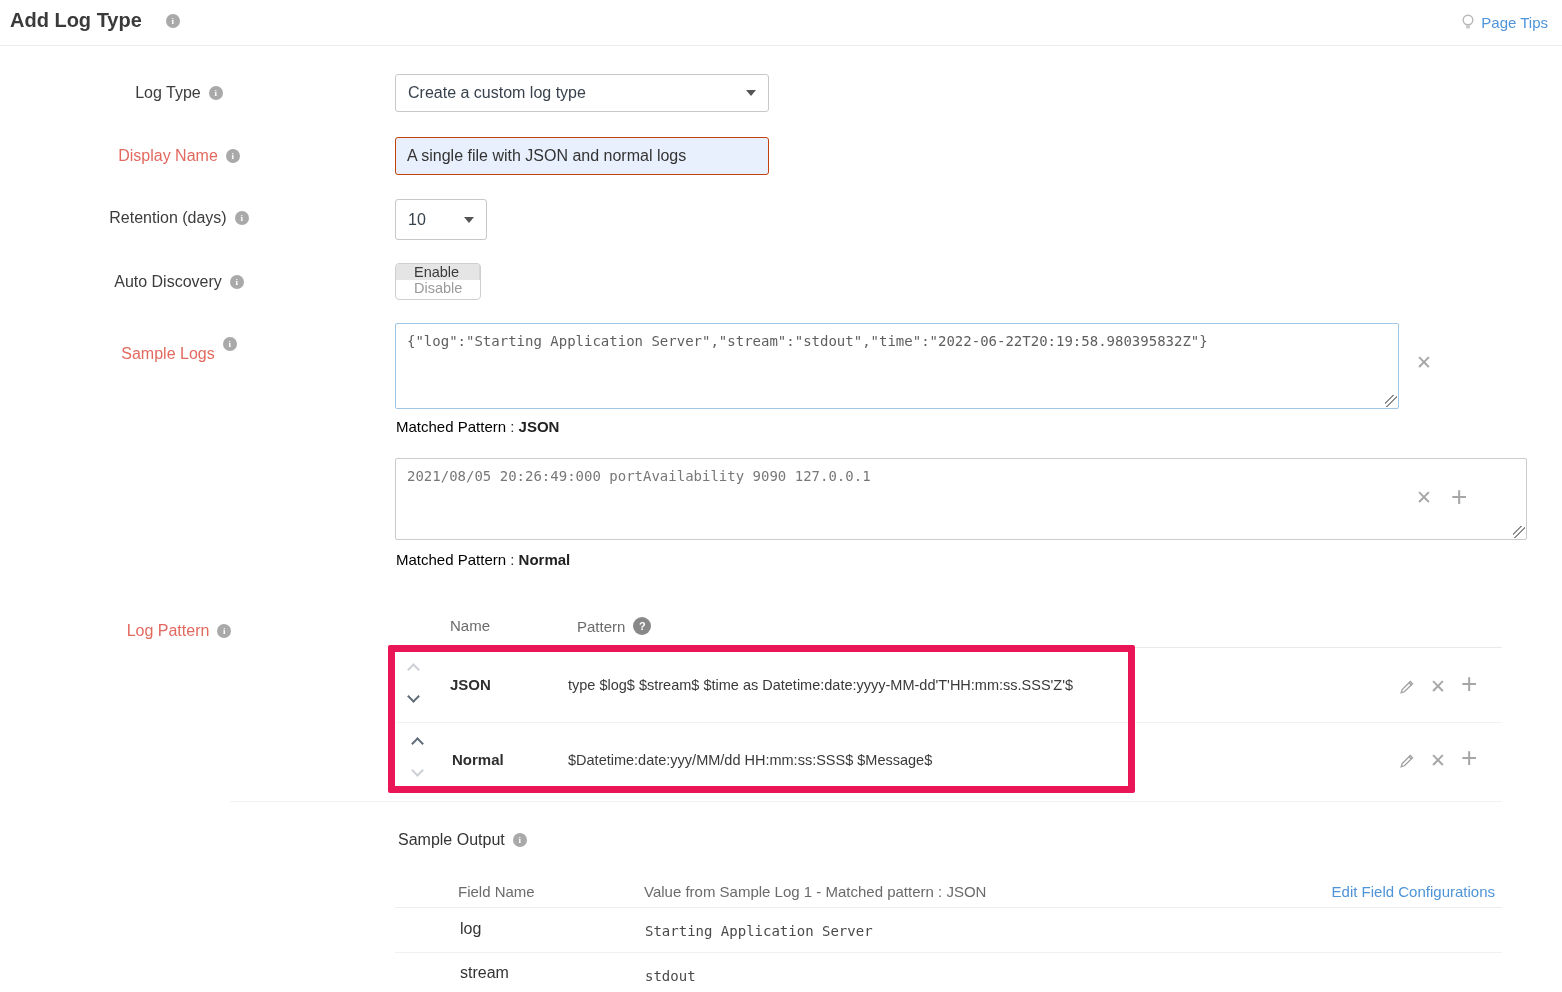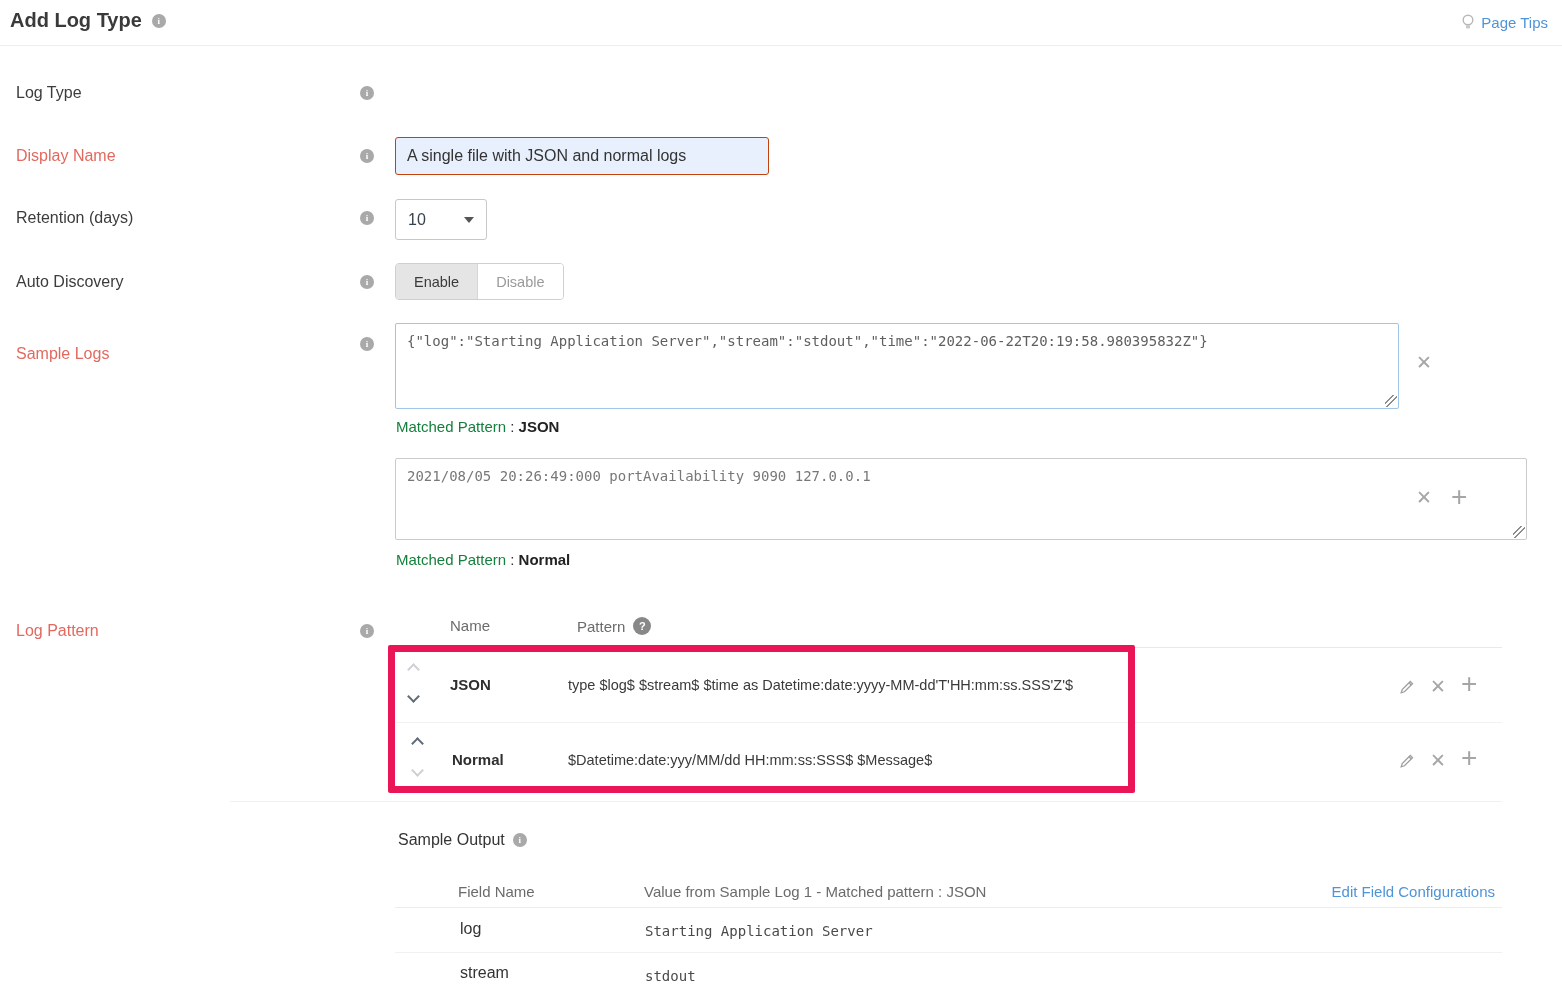--- a/index.html
+++ b/index.html
@@ -1,27 +1,27 @@
 <!DOCTYPE html>
 <html><head>
 <meta charset="utf-8">
 <style>
   * { margin:0; padding:0; box-sizing:border-box; }
   html,body { background:#fff; }
   body { font-family:"Liberation Sans", sans-serif; color:#3c3c3c; }
   .page { position:relative; width:1562px; height:992px; background:#fff; overflow:hidden; }
 
-  .title { position:absolute; left:10px; top:9px; font-size:20px; font-weight:700; color:#3a3a3a; display:flex; align-items:center; gap:10px; }
+  .title { position:absolute; left:10px; top:9px; font-size:20px; font-weight:700; color:#3a3a3a; display:flex; align-items:center; gap:24px; }
   .info { width:14px; height:14px; border-radius:50%; background:#a9a9a9; color:#fff; font-size:9px; font-weight:bold;
           display:inline-flex; align-items:center; justify-content:center; font-family:"Liberation Serif", serif; flex:none; }
   .page-tips { position:absolute; right:14px; top:13px; display:flex; align-items:center; gap:6px; color:#4e94d8; font-size:15px; cursor:pointer; }
 
   .hline { position:absolute; height:1px; background:#ededed; }
 
-  .lbl { position:absolute; left:16px; width:358px; display:flex; justify-content:space-between; align-items:center; gap:8px; font-size:16px; color:#3c3c3c; }
+  .lbl { position:absolute; left:0; width:358px; display:flex; justify-content:center; align-items:center; gap:8px; font-size:16px; color:#3c3c3c; }
   .lbl.red { color:#e2695f; }
   .lbl.top { align-items:flex-start; padding-top:11px; }
 
   .select { position:absolute; border:1px solid #c8c8c8; border-radius:3px; background:#fff; display:flex; align-items:center;
             padding:0 12px; font-size:16px; color:#38424d; cursor:pointer; }
   .caret { margin-left:auto; width:0; height:0; border-left:5px solid transparent; border-right:5px solid transparent; border-top:6px solid #555; flex:none; }
 
   .text-input { position:absolute; border:1px solid #c2410c; border-radius:3px; background:#e9f0fd; font-size:16px; color:#333;
                 padding:0 11px; font-family:"Liberation Sans", sans-serif; outline:none; }
 
@@ -34,21 +34,21 @@
   .ta-wrap.focus { border-color:#9dc6e8; }
   .ta-wrap textarea { width:100%; height:100%; border:none; outline:none; resize:none; padding:9px 11px; background:transparent;
                       font-family:"DejaVu Sans Mono", monospace; font-size:14px; color:#5f5f5f; white-space:pre; overflow:hidden; }
   .grip { position:absolute; right:1px; bottom:1px; width:12px; height:12px; pointer-events:none;
           background:linear-gradient(135deg, transparent 0 5px, #8d8d8d 5px 6.5px, transparent 6.5px 9px, #8d8d8d 9px 10.5px, transparent 10.5px); }
 
   .xicon { color:#a6a6a6; font-size:19px; line-height:1; cursor:pointer; }
   .plus  { color:#a6a6a6; font-size:28px; font-weight:400; line-height:1; cursor:pointer; }
 
   .matched { position:absolute; font-size:15px; color:#2f2f2f; }
-  .matched .g { color:#15803d; }
+  .matched .g { color:#000000; }
   .matched b { font-weight:700; color:#222; }
 
   .col-head { position:absolute; font-size:15px; color:#6b6b6b; display:flex; align-items:center; gap:8px; }
   .qicon { width:18px; height:18px; border-radius:50%; background:#888; color:#fff; font-size:11px; font-weight:bold;
            display:inline-flex; align-items:center; justify-content:center; cursor:pointer; }
 
   .chev { position:absolute; width:9px; height:9px; border-left:2px solid; border-top:2px solid; cursor:pointer; }
   .chev.up   { transform:rotate(45deg); }
   .chev.down { transform:rotate(-135deg); }
   .c-dim  { color:#ccd0d5; }
@@ -84,41 +84,45 @@
         </svg>
     </span>
     <span>Page Tips</span>
   </div>
   <div class="hline" style="top:45px; left:0; width:1562px;"></div>
 
   <div class="lbl" style="top:74px; height:38px;">
     <span>Log Type</span>
     <span class="info">i</span>
   </div>
+  <div class="select" style="left:395px; top:74px; width:374px; height:38px;">
+    <span>Create a custom log type</span>
+    <span class="caret"></span>
+  </div>
 
   <div class="lbl red" style="top:137px; height:38px;">
     <span>Display Name</span>
     <span class="info">i</span>
   </div>
   <input class="text-input" style="left: 395px; top: 137px; width: 374px; height: 38px;" readonly="" value="A single file with JSON and normal logs">
 
   <div class="lbl" style="top:199px; height:38px;">
     <span>Retention (days)</span>
     <span class="info">i</span>
   </div>
   <div class="select" style="left:395px; top:199px; width:92px; height:41px;">
     <span>10</span>
     <span class="caret"></span>
   </div>
 
   <div class="lbl" style="top:263px; height:37px;">
     <span>Auto Discovery</span>
     <span class="info">i</span>
   </div>
-  <div class="toggle" style="left:395px; top:263px;">
+  <div class="toggle" style="left:395px; top:263px;flex-direction:column;">
     <span class="tbtn on">Enable</span>
     <span class="tbtn off">Disable</span>
   </div>
 
   <div class="lbl red top" style="top:323px; height:40px;">
     <span style="margin-top:11px;">Sample Logs</span>
     <span class="info" style="margin-top:3px;">i</span>
   </div>
 
   <div class="ta-wrap focus" style="left:395px; top:323px; width:1004px; height:86px;">

